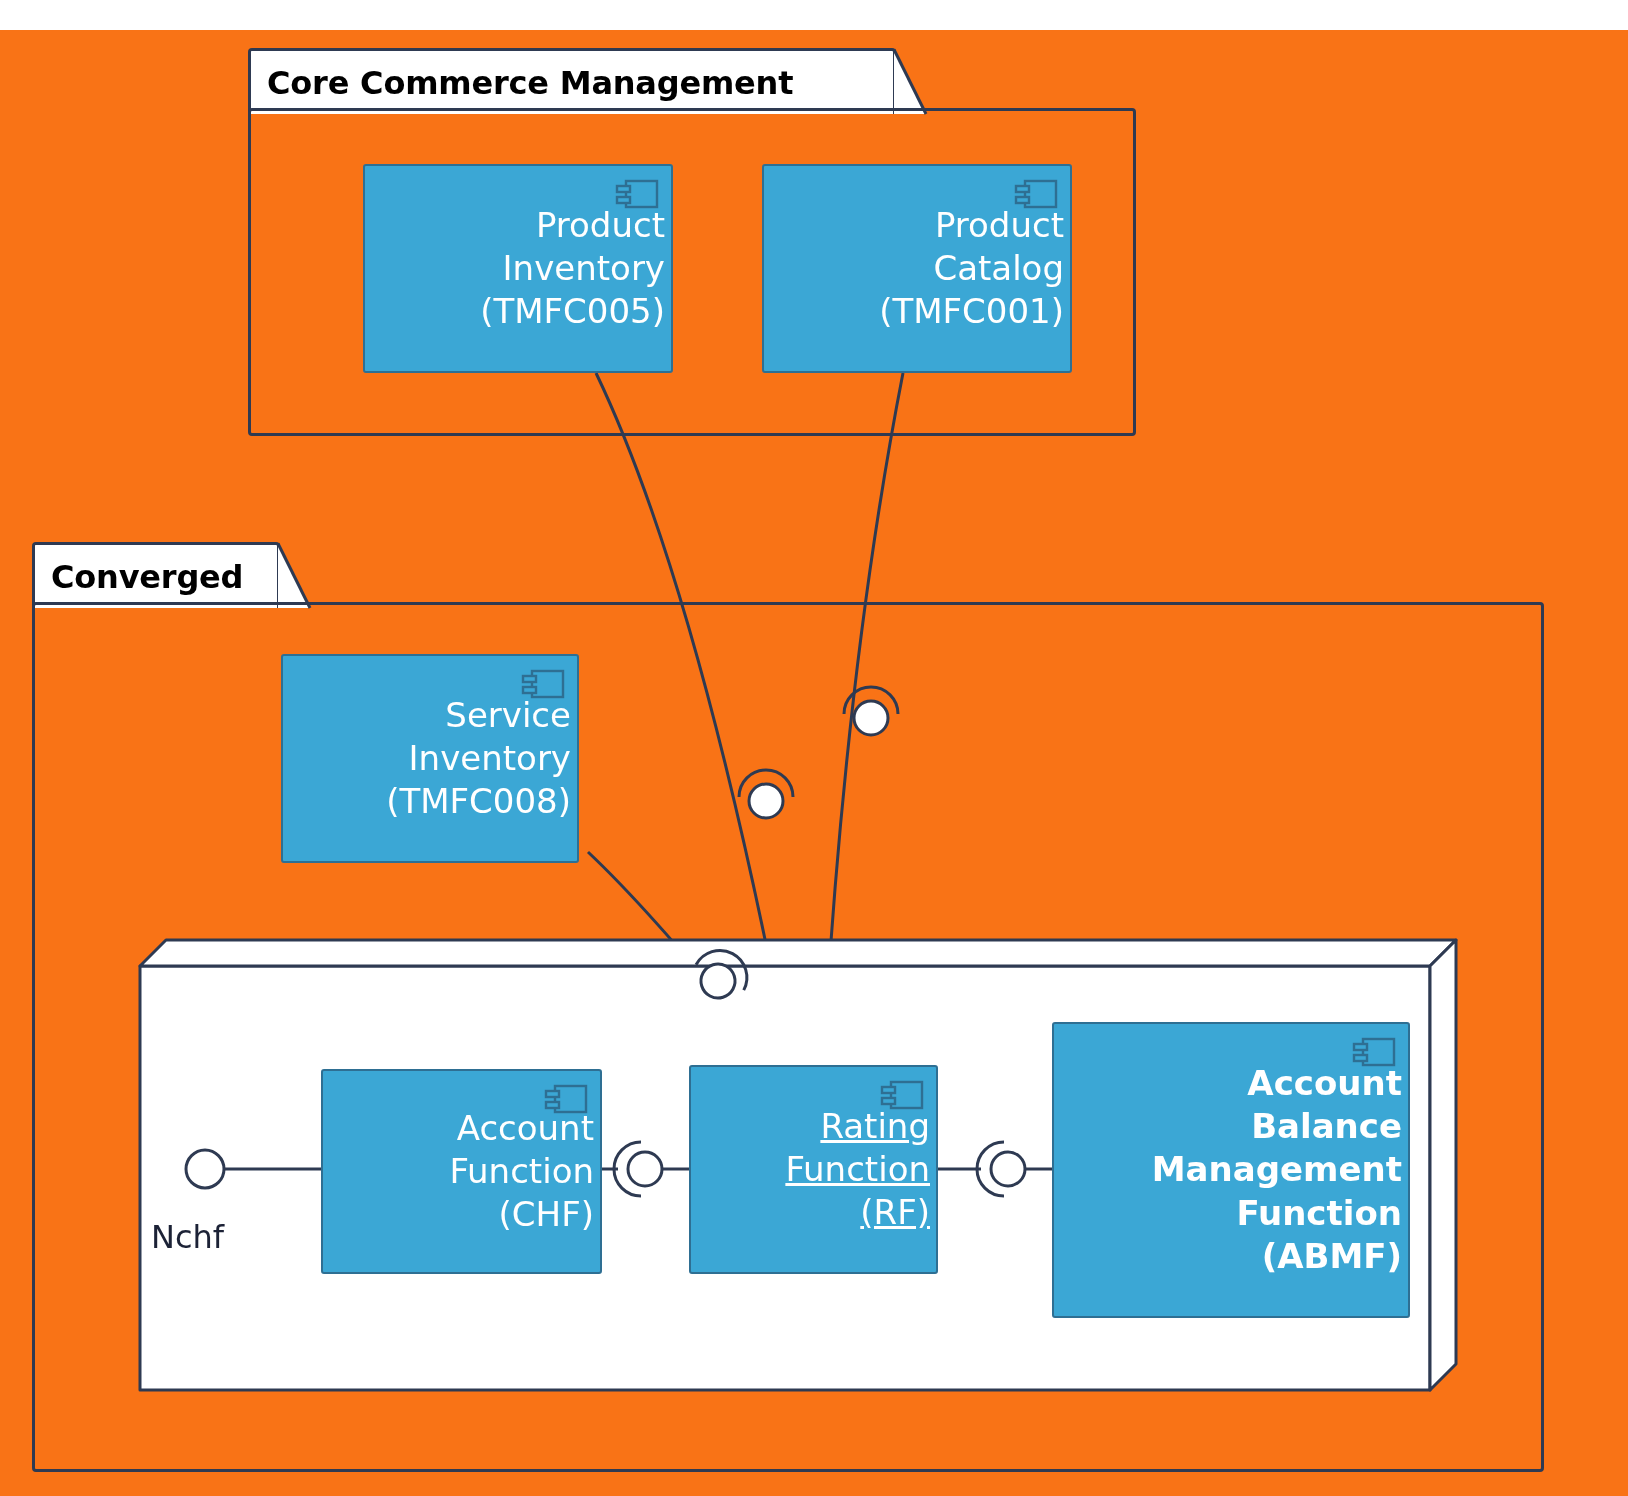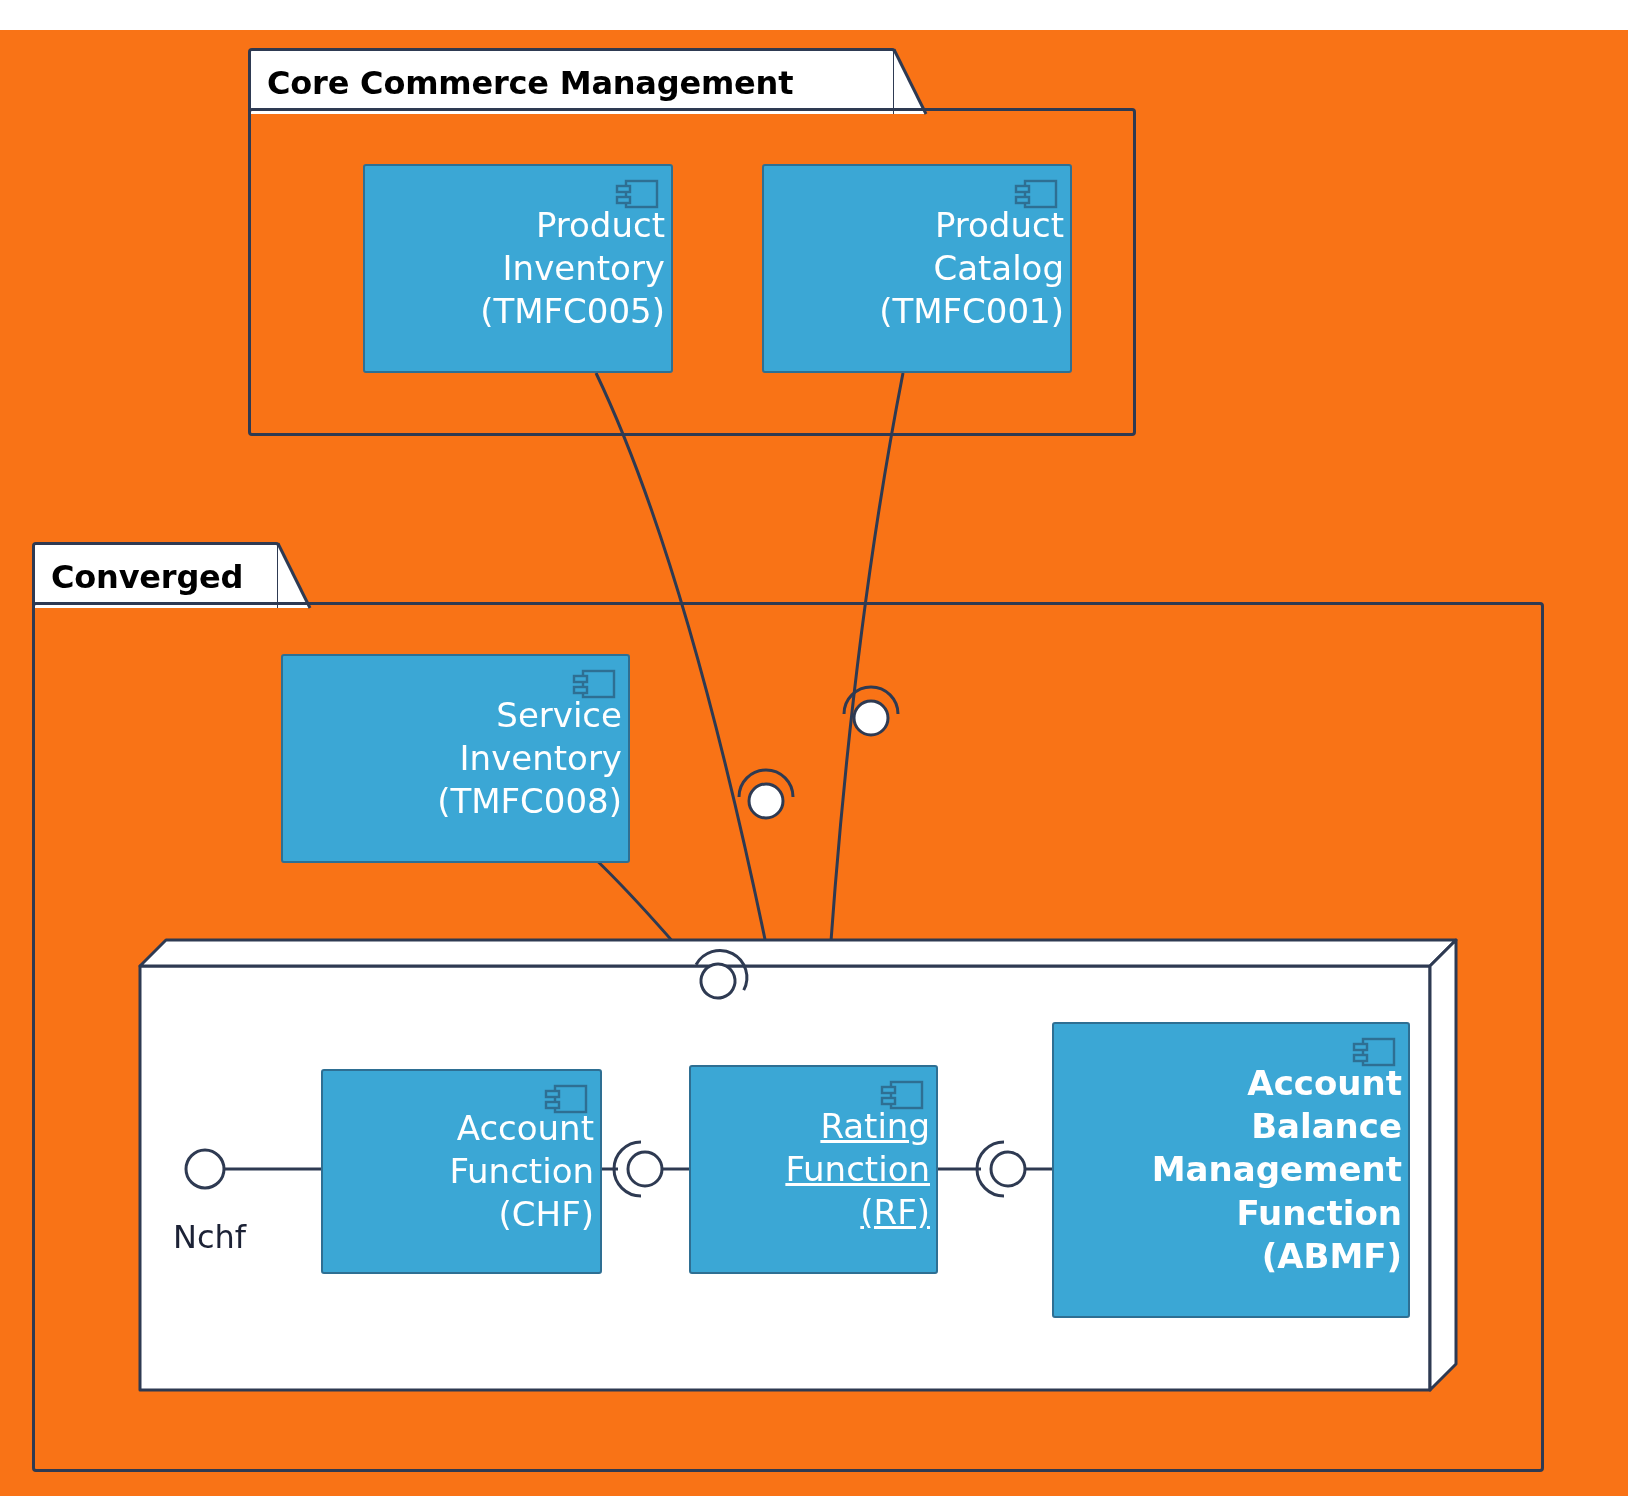--- a/index.html
+++ b/index.html
@@ -188,21 +188,21 @@
     <span class="component-label">Product
 Catalog
 (TMFC001)</span>
     <svg class="comp-icon" viewBox="0 0 46 32">
       <rect x="13" y="3" width="31" height="26" fill="none" stroke="#2e6f93" stroke-width="2.4"></rect>
       <rect x="4" y="8" width="13" height="6" fill="#3ba7d5" stroke="#2e6f93" stroke-width="2.4"></rect>
       <rect x="4" y="19" width="13" height="6" fill="#3ba7d5" stroke="#2e6f93" stroke-width="2.4"></rect>
     </svg>
   </div>
 
-  <div class="component" id="comp-2" style="left: 281px; top: 624px; width: 349px; height: 209px;">
+  <div class="component" id="comp-2" style="left: 281px; top: 624px; width: 298px; height: 209px;">
     <span class="component-label">Service
 Inventory
 (TMFC008)</span>
     <svg class="comp-icon" viewBox="0 0 46 32">
       <rect x="13" y="3" width="31" height="26" fill="none" stroke="#2e6f93" stroke-width="2.4"></rect>
       <rect x="4" y="8" width="13" height="6" fill="#3ba7d5" stroke="#2e6f93" stroke-width="2.4"></rect>
       <rect x="4" y="19" width="13" height="6" fill="#3ba7d5" stroke="#2e6f93" stroke-width="2.4"></rect>
     </svg>
   </div>
 
@@ -234,15 +234,15 @@
 Management
 Function
 (ABMF)</span>
     <svg class="comp-icon" viewBox="0 0 46 32">
       <rect x="13" y="3" width="31" height="26" fill="none" stroke="#2e6f93" stroke-width="2.4"></rect>
       <rect x="4" y="8" width="13" height="6" fill="#3ba7d5" stroke="#2e6f93" stroke-width="2.4"></rect>
       <rect x="4" y="19" width="13" height="6" fill="#3ba7d5" stroke="#2e6f93" stroke-width="2.4"></rect>
     </svg>
   </div>
 
-  <div class="iface-label" id="nchf-label" style="left: 173px; top: 1188px;">Nchf</div>
+  <div class="iface-label" id="nchf-label" style="left: 151px; top: 1188px;">Nchf</div>
 
 </div>
 
 </body></html>

